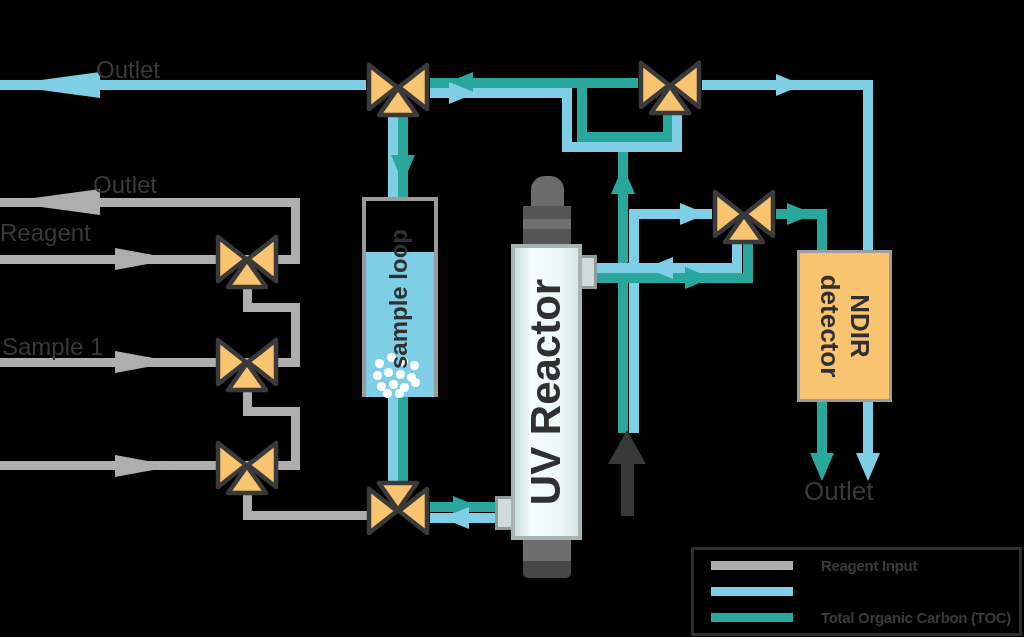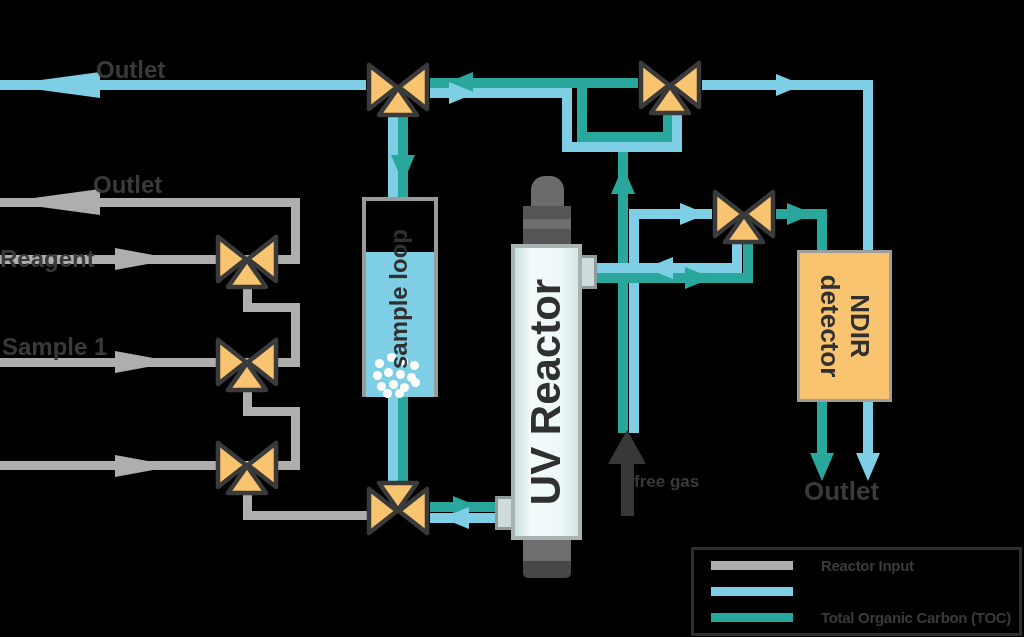--- a/index.html
+++ b/index.html
@@ -8,21 +8,21 @@
   .abs{position:absolute;}
   .gray{background:var(--sample_gray);}
   .tic{background:var(--tic_blue);}
   .toc{background:var(--toc_teal);}
   .gas{background:var(--gas_black);}
   .arr{position:absolute;}
   .a-r{clip-path:polygon(0 0,100% 50%,0 100%);}
   .a-l{clip-path:polygon(100% 0,0 50%,100% 100%);}
   .a-u{clip-path:polygon(50% 0,100% 100%,0 100%);}
   .a-d{clip-path:polygon(0 0,100% 0,50% 100%);}
-  .lbl{position:absolute;color:var(--text_dark);font-weight:bold;white-space:nowrap;}
+  .lbl{position:absolute;color:var(--text_dark);font-weight:normal;white-space:nowrap;}
   .big{font-size:24px;}
   .valve{position:absolute;overflow:visible;}
   .valve polygon{fill:var(--valve_fill);stroke:var(--valve_stroke);stroke-width:4.5;stroke-linejoin:round;}
   #pump{position:absolute;left:185px;top:2px;width:154px;height:154px;border-radius:50%;
         background:var(--pump_fill);border:4px solid var(--pump_stroke);box-sizing:border-box;
         display:flex;align-items:center;justify-content:center;}
   #pump-text{position:relative;z-index:2;text-align:center;font-size:19px;font-weight:bold;
         line-height:27px;color:var(--text_dark);}
   #pump svg{position:absolute;left:0;top:0;}
   #loop-box{position:absolute;left:362px;top:197px;width:76px;height:200px;
@@ -180,31 +180,30 @@
       <polygon points="32,30 13,57 51,57"></polygon>
   </svg>
   <svg class="valve" style="left:366px;top:478px;" width="64" height="62" viewBox="0 0 64 62">
     <polygon points="3,11 3,55 31,33"></polygon>
       <polygon points="61,11 61,55 33,33"></polygon>
       <polygon points="32,32 13,5 51,5"></polygon>
   </svg>
 
   <div class="lbl big" style="left:96px;top:56px;">Outlet</div>
   <div class="lbl big" style="left:93px;top:171px;">Outlet</div>
-  <div class="lbl big" style="left:0;top:245px;">Reagent</div>
+  <div class="lbl big" style="left:0;top:219px;">Reagent</div>
   <div class="lbl big" style="left:2px;top:333px;text-align:right;">Sample 1</div>
   <div class="lbl" style="left:634px;top:470px;font-size:17px;line-height:23px;">
-    <div>free gas</div>
   </div>
   <div class="lbl" style="left:804px;top:476px;font-size:26px;">Outlet</div>
 
   <div id="legend">
     <div class="leg-row">
       <div class="leg-swatch" style="background: rgb(174, 174, 174);"></div>
-      <div class="leg-label">Reactor Input</div>
+      <div class="leg-label">Reagent Input</div>
     </div>
     <div class="leg-row">
       <div class="leg-swatch" style="background: rgb(126, 207, 230);"></div>
     </div>
     <div class="leg-row">
       <div class="leg-swatch" style="background: rgb(42, 167, 156);"></div>
       <div class="leg-label">Total Organic Carbon (TOC)</div>
     </div>
   </div>
 

